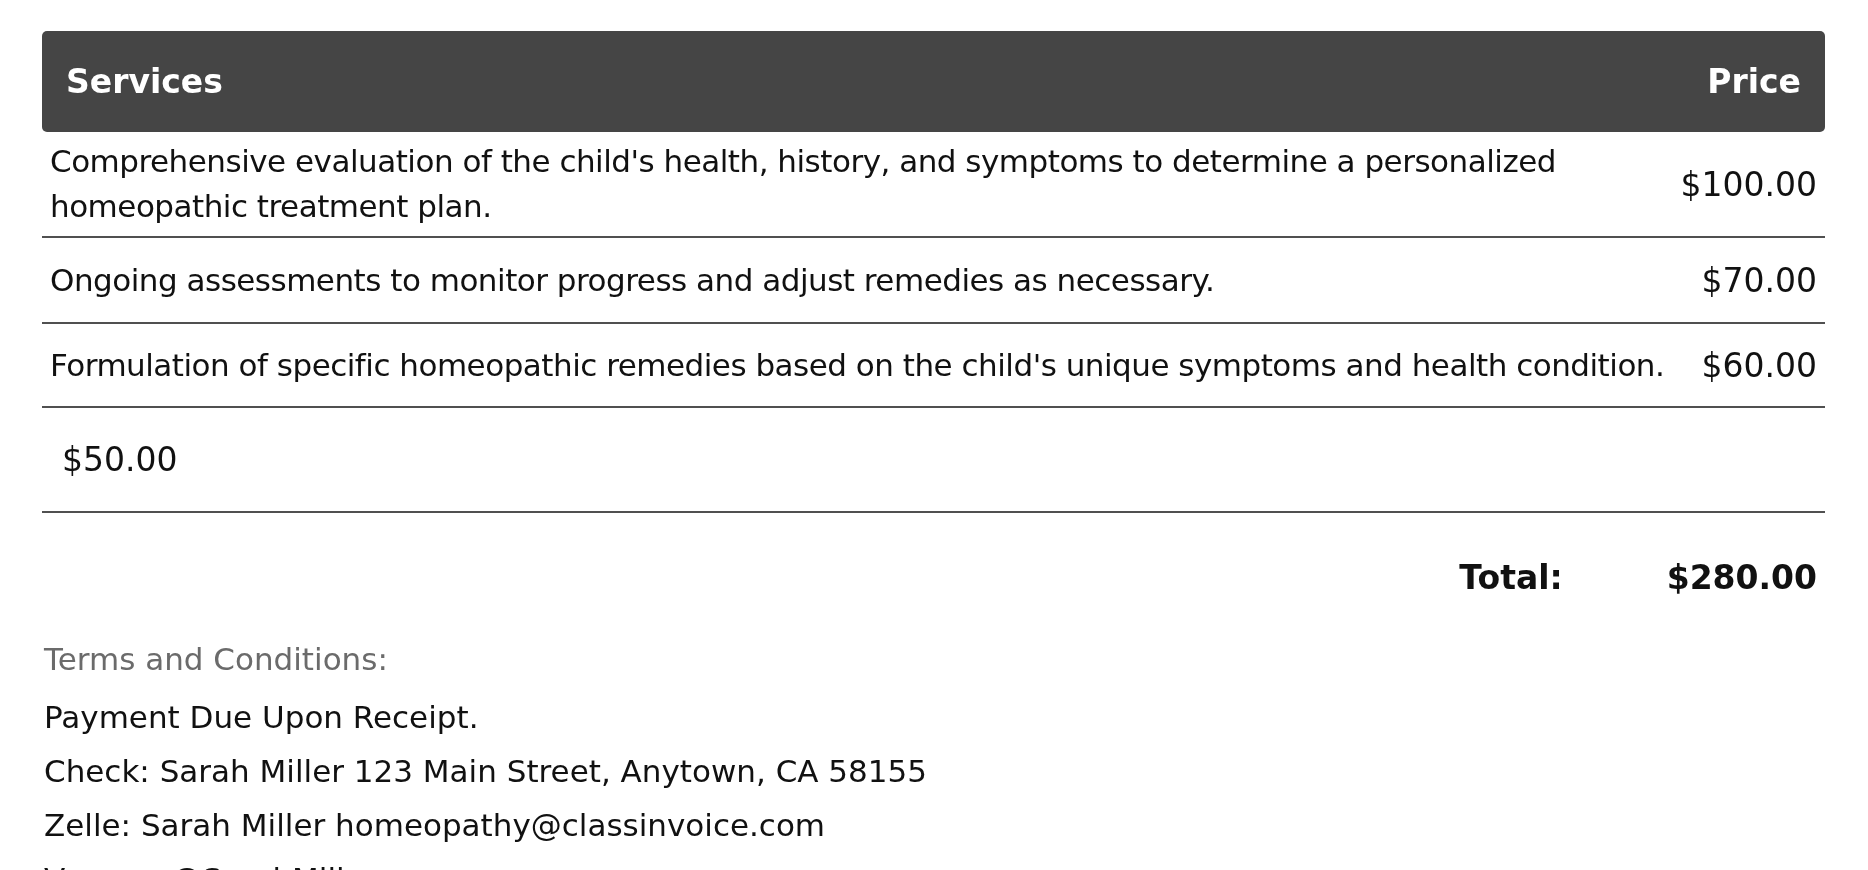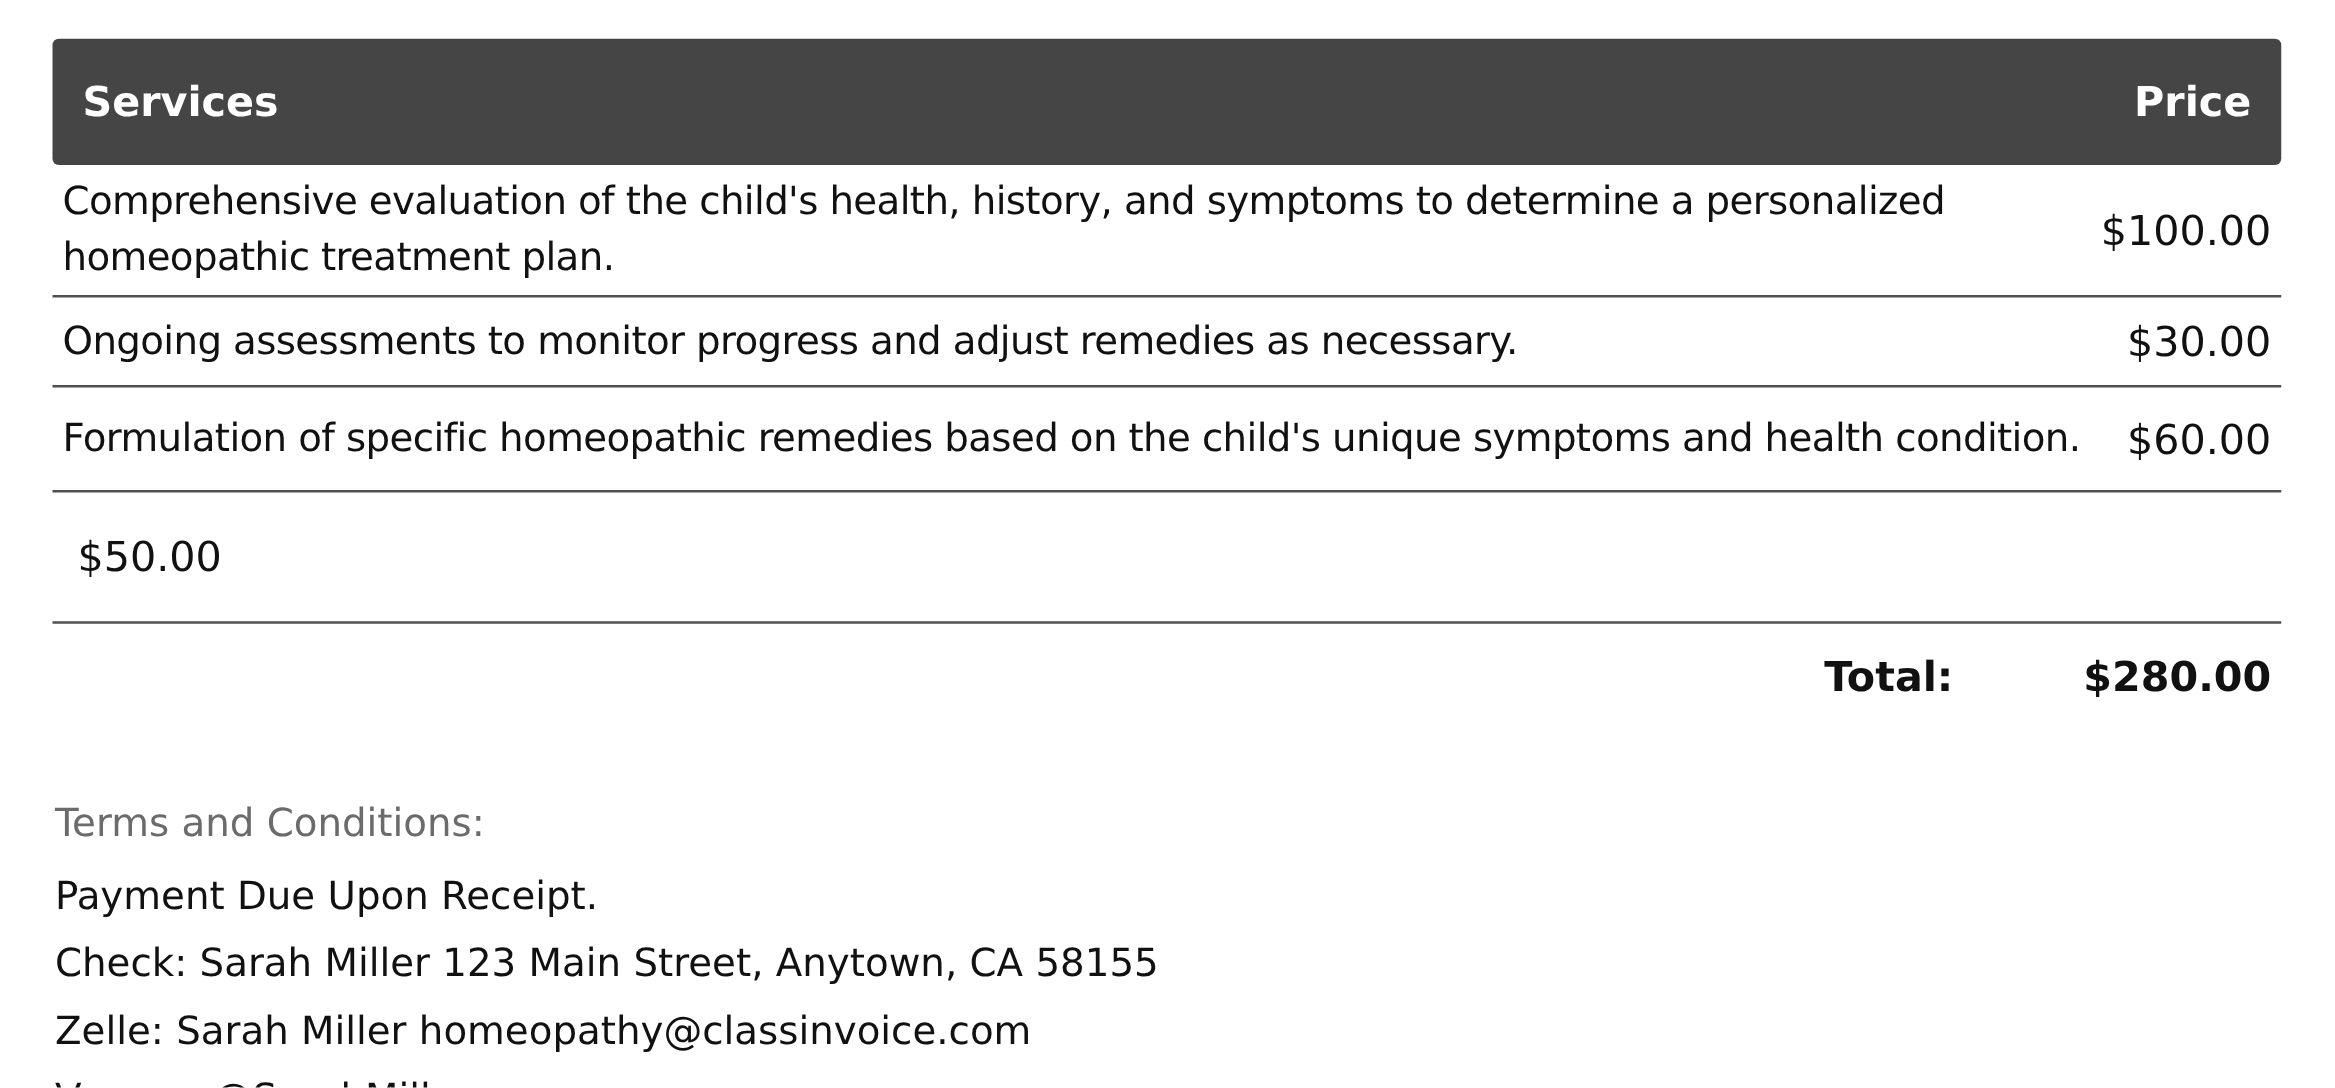--- a/index.html
+++ b/index.html
@@ -16,23 +16,23 @@
     padding: 0 24px; box-sizing: border-box;
   }
   .thead span { font-weight: bold; font-size: 33px; }
   .row {
     display: flex; align-items: center; justify-content: space-between;
     border-bottom: 2px solid #505050; box-sizing: border-box;
     padding: 0 8px;
   }
   .row .desc { font-size: 31px; line-height: 45px; width: 1630px; letter-spacing: -0.5px; }
   .row .price { font-size: 33px; text-align: right; white-space: nowrap; margin-left: 12px; }
-  .r1 { height: 106px; } .r2 { height: 72px; } .r3 { height: 84px; } .r4 { height: 105px; }
+  .r1 { height: 106px; } .r2 { height: 86px; } .r3 { height: 84px; } .r4 { height: 105px; }
   .total {
-    display: flex; justify-content: flex-end; align-items: center;
+    display: flex; justify-content: flex-end; align-items: flex-end;
     height: 84px; padding-right: 8px; font-weight: bold; font-size: 33px;
   }
   .total .label { margin-right: 104px; }
   .terms { position: absolute; left: 44px; top: 636px; }
   .terms .title { color: #6b6b6b; font-size: 31px; height: 46px; line-height: 46px; margin-bottom: 8px; }
   .terms .line { font-size: 31px; height: 54px; line-height: 54px; white-space: nowrap; }
 </style>
 </head>
 <body>
 
@@ -40,21 +40,21 @@
   <div class="thead">
     <span>Services</span>
     <span>Price</span>
   </div>
   <div class="row r1">
     <div class="desc">Comprehensive evaluation of the child's health, history, and symptoms to determine a personalized homeopathic treatment plan.</div>
     <div class="price">$100.00</div>
   </div>
   <div class="row r2">
     <div class="desc">Ongoing assessments to monitor progress and adjust remedies as necessary.</div>
-    <div class="price">$30.00</div>
+    <div class="price">$70.00</div>
   </div>
   <div class="row r3">
     <div class="desc">Formulation of specific homeopathic remedies based on the child's unique symptoms and health condition.</div>
     <div class="price">$60.00</div>
   </div>
   <div class="row r4">
     <div class="price">$50.00</div>
   </div>
   <div class="total">
     <span class="label">Total:</span>

